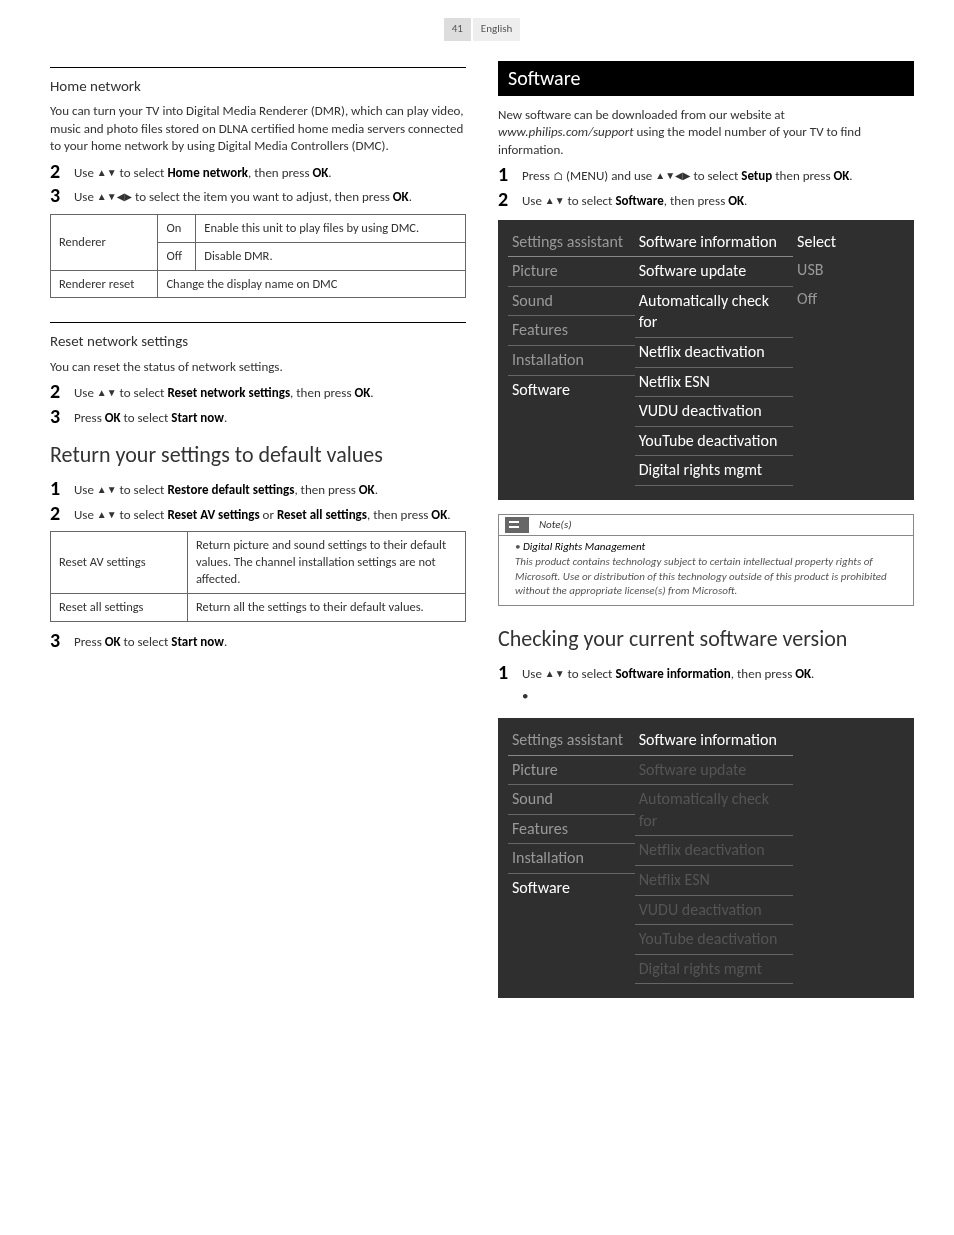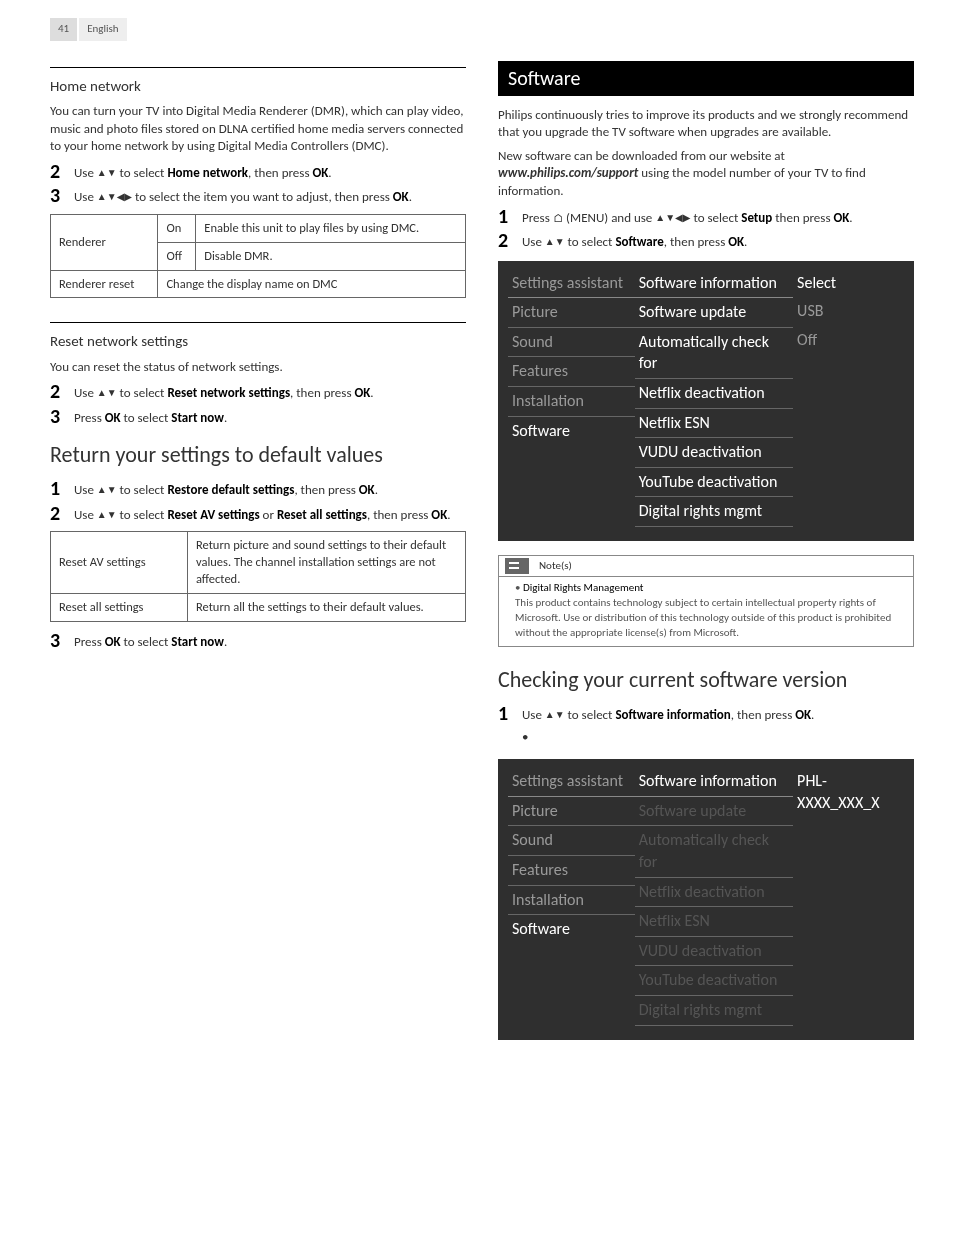--- a/index.html
+++ b/index.html
@@ -6,21 +6,21 @@
     font-family: "Gill Sans", "Gill Sans MT", Calibri, sans-serif;
     font-size: 13px;
     color: #333;
     margin: 0;
     padding: 18px 40px 40px 50px;
     width: 954px;
     box-sizing: border-box;
     line-height: 1.35;
   }
   .page-header {
-    text-align: left;
+    text-align: center;
     font-size: 11px;
     color: #555;
     margin-bottom: 10px;
   }
   .page-header .num-box {
     display: inline-block;
     background: #ddd;
     padding: 4px 8px;
     margin-right: 2px;
   }
@@ -63,21 +63,21 @@
   .tv-box .c3 { width: 28%; }
   .tv-box .cell {
     border-bottom: 1px solid #666; padding: 3px 4px 4px 4px;
     color: #999;
   }
   .tv-box .cell.top { border-bottom: 1px solid #888; }
   .tv-box .cell.sel { color: #fff; }
   .tv-box .cell.dim { color: #555; }
   .tv-box .cell.nb { border-bottom: none; }
   .note-box {
-    border: 1px solid #888; font-size: 11px; margin: 6px 0 18px 0;
+    border: 1px solid #888; font-size: 11px; margin: 6px 0 18px 0; font-style: italic;
   }
   .note-head {
     display: flex; align-items: center; padding: 2px 6px;
     border-bottom: 1px solid #888; gap: 10px;
   }
   .note-head .icon {
     width: 24px; height: 16px; background: #666;
     position: relative;
   }
   .note-head .icon::before, .note-head .icon::after {
@@ -85,21 +85,21 @@
     height: 2px; background: #fff;
   }
   .note-head .icon::before { top: 4px; }
   .note-head .icon::after { top: 9px; }
   .note-body { padding: 4px 10px 6px 16px; color: #555; line-height: 1.35; }
   .note-body .t { color: #000; }
   .bullet-line { display: flex; gap: 6px; margin: 4px 0; }
   .bullet-line .b { flex-shrink: 0; }
   .footer-note { text-align: right; font-size: 18px; margin-top: 260px; }
   b { font-weight: 600; color: #000; }
-  i.url { font-style: italic; font-weight: 700; }
+  i.url { font-style: italic; font-weight: 400; }
   .home-icon { font-size: 12px; }
 </style>
 </head>
 <body>
 
 <div class="page-header">
   <span class="num-box">41</span><span class="lang">English</span>
 </div>
 
 <div class="columns">
@@ -176,21 +176,20 @@
   <div class="step">
     <div class="num">3</div>
     <div class="txt"><span>Press </span><b>OK</b><span> to select </span><b>Start now</b><span>.</span></div>
   </div>
 
 </div>
 
 <div class="col">
 
   <div class="blackbar">Software</div>
-  <p>Philips continuously tries to improve its products and we strongly recommend that you upgrade the TV software when upgrades are available.</p>
   <p><span>New software can be downloaded from our website at </span><i class="url">www.philips.com/support</i><span> using the model number of your TV to find information.</span></p>
 
   <div class="step">
     <div class="num">1</div>
     <div class="txt"><span>Press </span><span class="home-icon">⌂</span><span> (MENU) and use </span><span class="arrow">▲▼◀▶</span><span> to select </span><b>Setup</b><span> then press </span><b>OK</b><span>.</span></div>
   </div>
   <div class="step">
     <div class="num">2</div>
     <div class="txt"><span>Use </span><span class="arrow">▲▼</span><span> to select </span><b>Software</b><span>, then press </span><b>OK</b><span>.</span></div>
   </div>
@@ -259,22 +258,19 @@
       <div class="c2">
         <div class="cell top sel">Software information</div>
         <div class="cell dim">Software update</div>
         <div class="cell dim">Automatically check for</div>
         <div class="cell dim">Netflix deactivation</div>
         <div class="cell dim">Netflix ESN</div>
         <div class="cell dim">VUDU deactivation</div>
         <div class="cell dim">YouTube deactivation</div>
         <div class="cell dim">Digital rights mgmt</div>
       </div>
-      <div class="c3">
-        <div class="cell top sel nb">PHL-XXXX_XXX_X</div>
-      </div>
     </div>
   </div>
 
   <div class="footer-note">Continued on next page.</div>
 
 </div>
 </div>
 
 </body></html>

